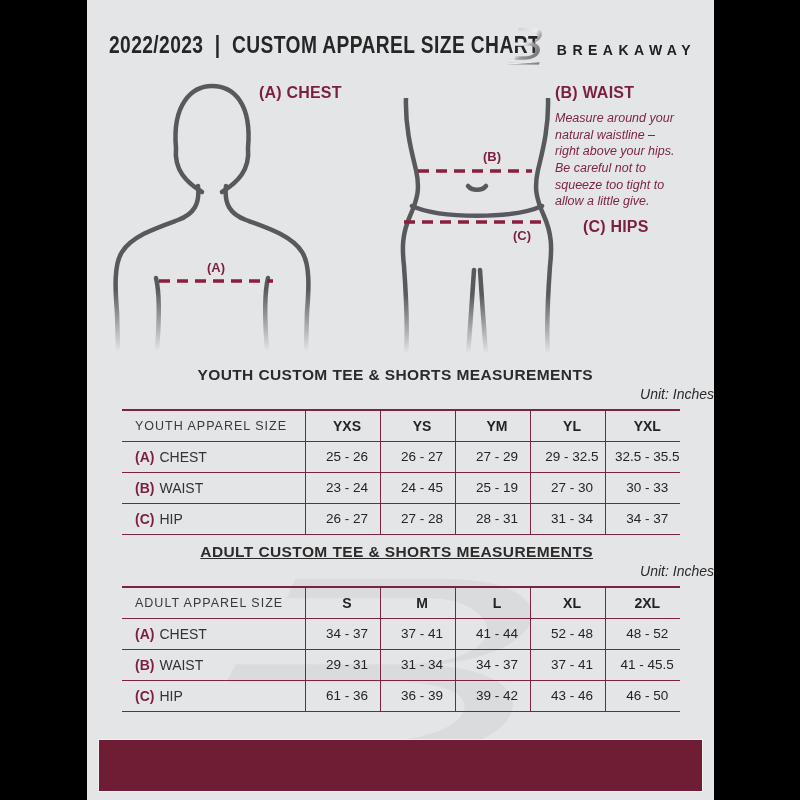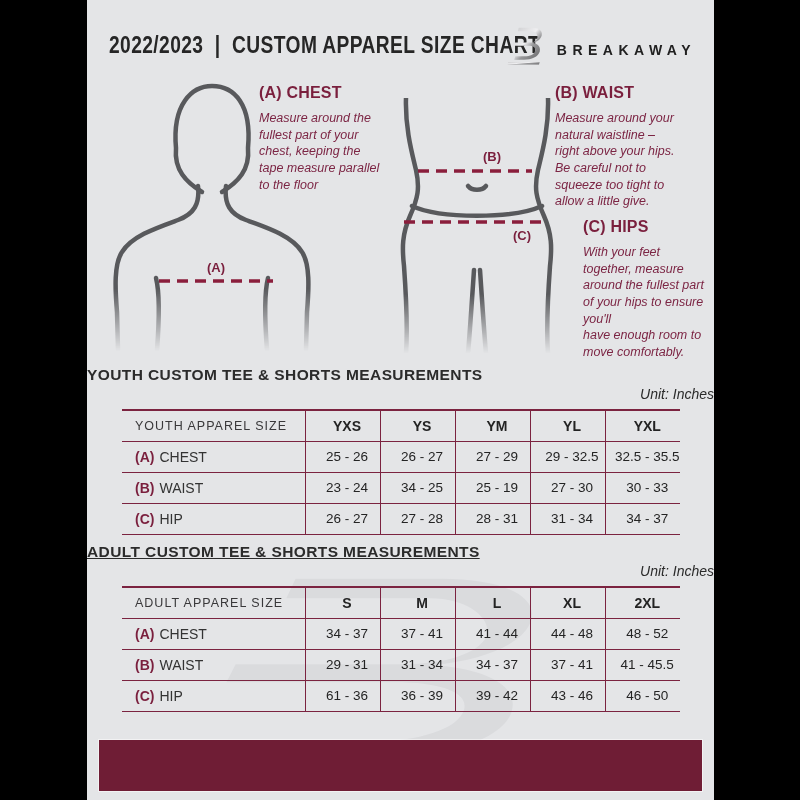--- a/index.html
+++ b/index.html
@@ -30,21 +30,21 @@
   .fig path{fill:none;stroke:#58595c;stroke-width:4.5;stroke-linecap:round;}
   .fig .dash{stroke:#8a1e3c;stroke-width:3.4;stroke-dasharray:11 7;stroke-linecap:butt;}
   .fig text{font-family:"Liberation Sans",sans-serif;font-size:13px;font-weight:bold;fill:#7a1f3d;}
   .inst{position:absolute;}
   .inst-a{left:172px;top:2px;width:142px;}
   .inst-b{left:468px;top:2px;width:154px;}
   .inst-c{left:468px;top:136px;width:156px;margin-left:28px;}
   .inst h3{margin:0 0 8px;font-size:16px;font-weight:bold;color:#7a1f3d;letter-spacing:.2px;}
   .inst p{margin:0;font-size:12.5px;font-style:italic;color:#7c2544;line-height:1.33;white-space:pre-line;}
   
-  .section-title{position:absolute;left:0;width:506px;text-align:left;font-size:15.5px;
+  .section-title{position:absolute;left:0;width:506px;text-align:right;font-size:15.5px;
     font-weight:bold;color:#2b2b2b;letter-spacing:.4px;z-index:1;}
   .unit-line{position:absolute;left:0;width:627px;text-align:right;font-size:14px;
     font-style:italic;color:#2b2b2b;z-index:1;}
   #youth-title{top:366px;} #youth-unit{top:386px;}
   #adult-title{top:543px;text-decoration:underline;} #adult-unit{top:563px;}
   
   .meas-table{position:absolute;left:35px;width:558px;border-collapse:collapse;table-layout:fixed;
     z-index:1;border-top:2.5px solid #7b2340;}
   #youth-table{top:409px;} #adult-table{top:586px;}
   .meas-table tr{height:31px;}
@@ -106,44 +106,32 @@
       <path d="M82,172 C80,202 78,232 76,256"></path>
       <path d="M88,172 C90,202 92,232 94,256"></path>
       <line class="dash" x1="26" y1="73" x2="140" y2="73"></line>
       <text x="100" y="63" text-anchor="middle">(B)</text>
       <line class="dash" x1="12" y1="124" x2="154" y2="124"></line>
       <text x="130" y="142" text-anchor="middle">(C)</text>
     </svg>
 
     <div class="inst inst-a">
       <h3>(A) CHEST</h3>
-      <p>Measure around the
-fullest part of your
-chest, keeping the
-tape measure parallel
-to the floor</p>
     </div>
     <div class="inst inst-b">
       <h3>(B) WAIST</h3>
       <p>Measure around your
 natural waistline –
 right above your hips.
 Be careful not to
 squeeze too tight to
 allow a little give.</p>
     </div>
     <div class="inst inst-c">
       <h3>(C) HIPS</h3>
-      <p>With your feet
-together, measure
-around the fullest part
-of your hips to ensure
-you'll
-have enough room to
-move comfortably.</p>
     </div>
   </div>
 
   <svg class="watermark" viewBox="0 0 56 58" preserveAspectRatio="none">
     <path d="M17,6 L36,6 C45,6 49,11 47.5,16.5 C46.2,21.5 41,25 35,26 C42,27 46.5,31 45,37.5 C43.2,44.5 34,48.5 24,48.5 L11,48.5 L12.2,44 L25,44 C32,44 37.6,41.5 38.8,37 C40,32.5 36,30 30,30 L8,30 L9.2,25.8 L31,25.8 C36.5,25.8 40.8,23.3 41.8,19.5 C42.8,15.8 39.8,10.5 34.5,10.5 L15.8,10.5 Z"></path>
     <path d="M3,51.5 L45,51.5 L44,55 L2,55 Z"></path>
   </svg>
 
   <div id="youth-title" class="section-title">YOUTH CUSTOM TEE &amp; SHORTS MEASUREMENTS</div>
   <div id="youth-unit" class="unit-line">Unit: Inches</div>
@@ -169,21 +157,21 @@
       <td class="label-cell"><span class="pfx">(A)</span><span>CHEST</span></td>
       <td class="val-cell">25 - 26</td>
       <td class="val-cell">26 - 27</td>
       <td class="val-cell">27 - 29</td>
       <td class="val-cell">29 - 32.5</td>
       <td class="val-cell">32.5 - 35.5</td>
     </tr>
     <tr>
       <td class="label-cell"><span class="pfx">(B)</span><span>WAIST</span></td>
       <td class="val-cell">23 - 24</td>
-      <td class="val-cell">34 - 25</td>
+      <td class="val-cell">24 - 45</td>
       <td class="val-cell">25 - 19</td>
       <td class="val-cell">27 - 30</td>
       <td class="val-cell">30 - 33</td>
     </tr>
     <tr>
       <td class="label-cell"><span class="pfx">(C)</span><span>HIP</span></td>
       <td class="val-cell">26 - 27</td>
       <td class="val-cell">27 - 28</td>
       <td class="val-cell">28 - 31</td>
       <td class="val-cell">31 - 34</td>
@@ -210,21 +198,21 @@
       <th class="size-head">M</th>
       <th class="size-head">L</th>
       <th class="size-head">XL</th>
       <th class="size-head">2XL</th>
     </tr>
     <tr>
       <td class="label-cell"><span class="pfx">(A)</span><span>CHEST</span></td>
       <td class="val-cell">34 - 37</td>
       <td class="val-cell">37 - 41</td>
       <td class="val-cell">41 - 44</td>
-      <td class="val-cell">44 - 48</td>
+      <td class="val-cell">52 - 48</td>
       <td class="val-cell">48 - 52</td>
     </tr>
     <tr>
       <td class="label-cell"><span class="pfx">(B)</span><span>WAIST</span></td>
       <td class="val-cell">29 - 31</td>
       <td class="val-cell">31 - 34</td>
       <td class="val-cell">34 - 37</td>
       <td class="val-cell">37 - 41</td>
       <td class="val-cell">41 - 45.5</td>
     </tr>

